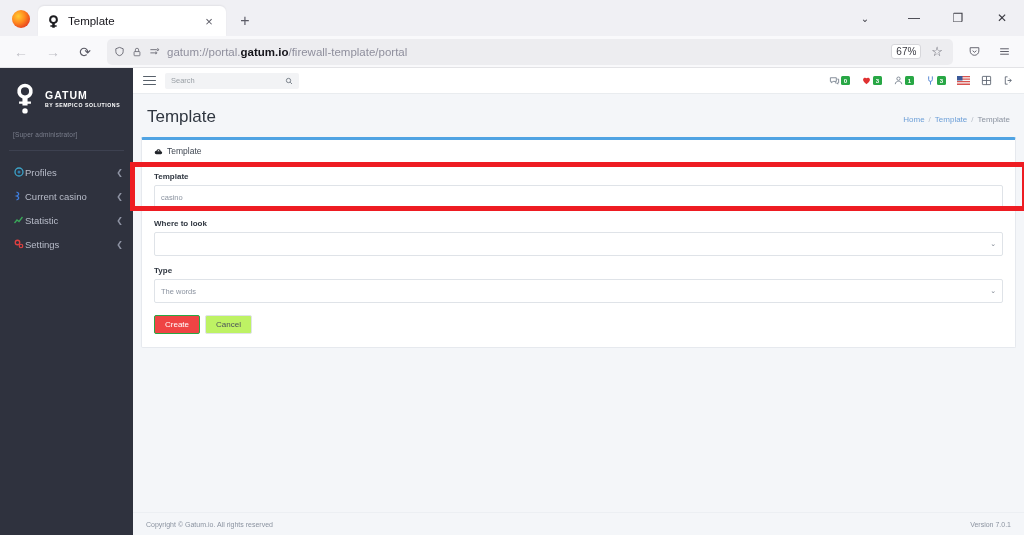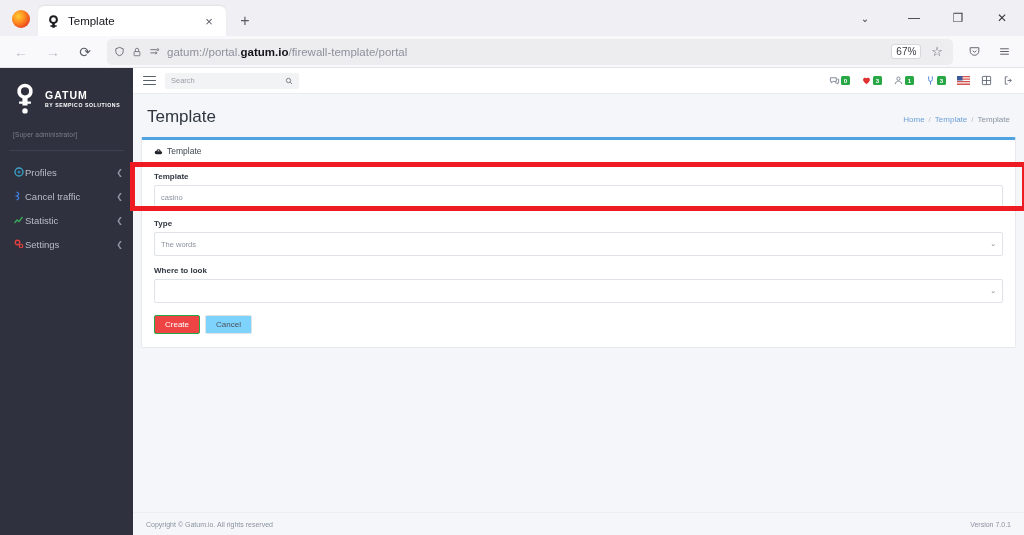--- a/index.html
+++ b/index.html
@@ -143,21 +143,21 @@
   .select { position: relative; padding-right: 16px; }
   .select .chev {
     position: absolute; right: 6px; top: 50%; transform: translateY(-50%);
     font-size: 7px; color: #7a828e;
   }
   .btn-row { display: flex; gap: 5px; margin-top: 12px; }
   .btn {
     font-size: 8px; padding: 4px 10px; border-radius: 2px; border: 1px solid transparent;
   }
   .btn-create { background: #ef4444; color: #fff; border-color: #28a745; }
-  .btn-cancel { background: #7dd3fc; color: #4b5159; border-color: #dfe3e8; }
+  .btn-cancel { background: #bef264; color: #4b5159; border-color: #dfe3e8; }
 
   
   .redbox {
     position: absolute; border: 5px solid #ee1c22; pointer-events: none;
   }
 
   .footer {
     margin-top: auto; height: 23px; background: #f4f6f9;
     display: flex; align-items: center; padding: 0 13px;
     border-top: 1px solid #eceff3;
@@ -255,21 +255,21 @@
           <span class="sb-label">Profiles</span>
           <span class="sb-chev">❮</span>
         </div>
 
         <div class="sb-item">
           <span class="sb-ic">
             <svg width="12" height="12" viewBox="0 0 24 24" fill="none" stroke="#3f7fe0" stroke-width="2.6">
                 <path d="M7 4c6 2 6 6 0 8 6 2 6 6 0 8"></path>
               </svg>
           </span>
-          <span class="sb-label">Cancel traffic</span>
+          <span class="sb-label">Current casino</span>
           <span class="sb-chev">❮</span>
         </div>
 
         <div class="sb-item">
           <span class="sb-ic">
             <svg width="12" height="12" viewBox="0 0 24 24" fill="none" stroke="#3aa85a" stroke-width="2.6">
                 <path d="M3 18l5-6 4 3 7-9"></path>
               </svg>
           </span>
           <span class="sb-label">Statistic</span>
@@ -391,35 +391,35 @@
           </div>
 
           <div class="card-body">
 
             <div class="field">
               <div class="field-label">Template</div>
               <div class="input">casino</div>
             </div>
 
             <div class="field">
+              <div class="field-label">Where to look</div>
+              <div class="select">
+                <span></span>
+                <span class="chev">⌄</span>
+              </div>
+            </div>
+
+            <div class="field">
               <div class="field-label">Type</div>
               <div class="select">
                 <span>The words</span>
                 <span class="chev">⌄</span>
               </div>
             </div>
 
-            <div class="field">
-              <div class="field-label">Where to look</div>
-              <div class="select">
-                <span></span>
-                <span class="chev">⌄</span>
-              </div>
-            </div>
-
             <div class="btn-row">
               <button class="btn btn-create">Create</button>
               <button class="btn btn-cancel">Cancel</button>
             </div>
 
             <div class="redbox" style="left: -12px; top: -1px; right: -12px; height: 49px; border-color: rgb(238, 28, 34);"></div>
           </div>
 
         </div>
       </div>

